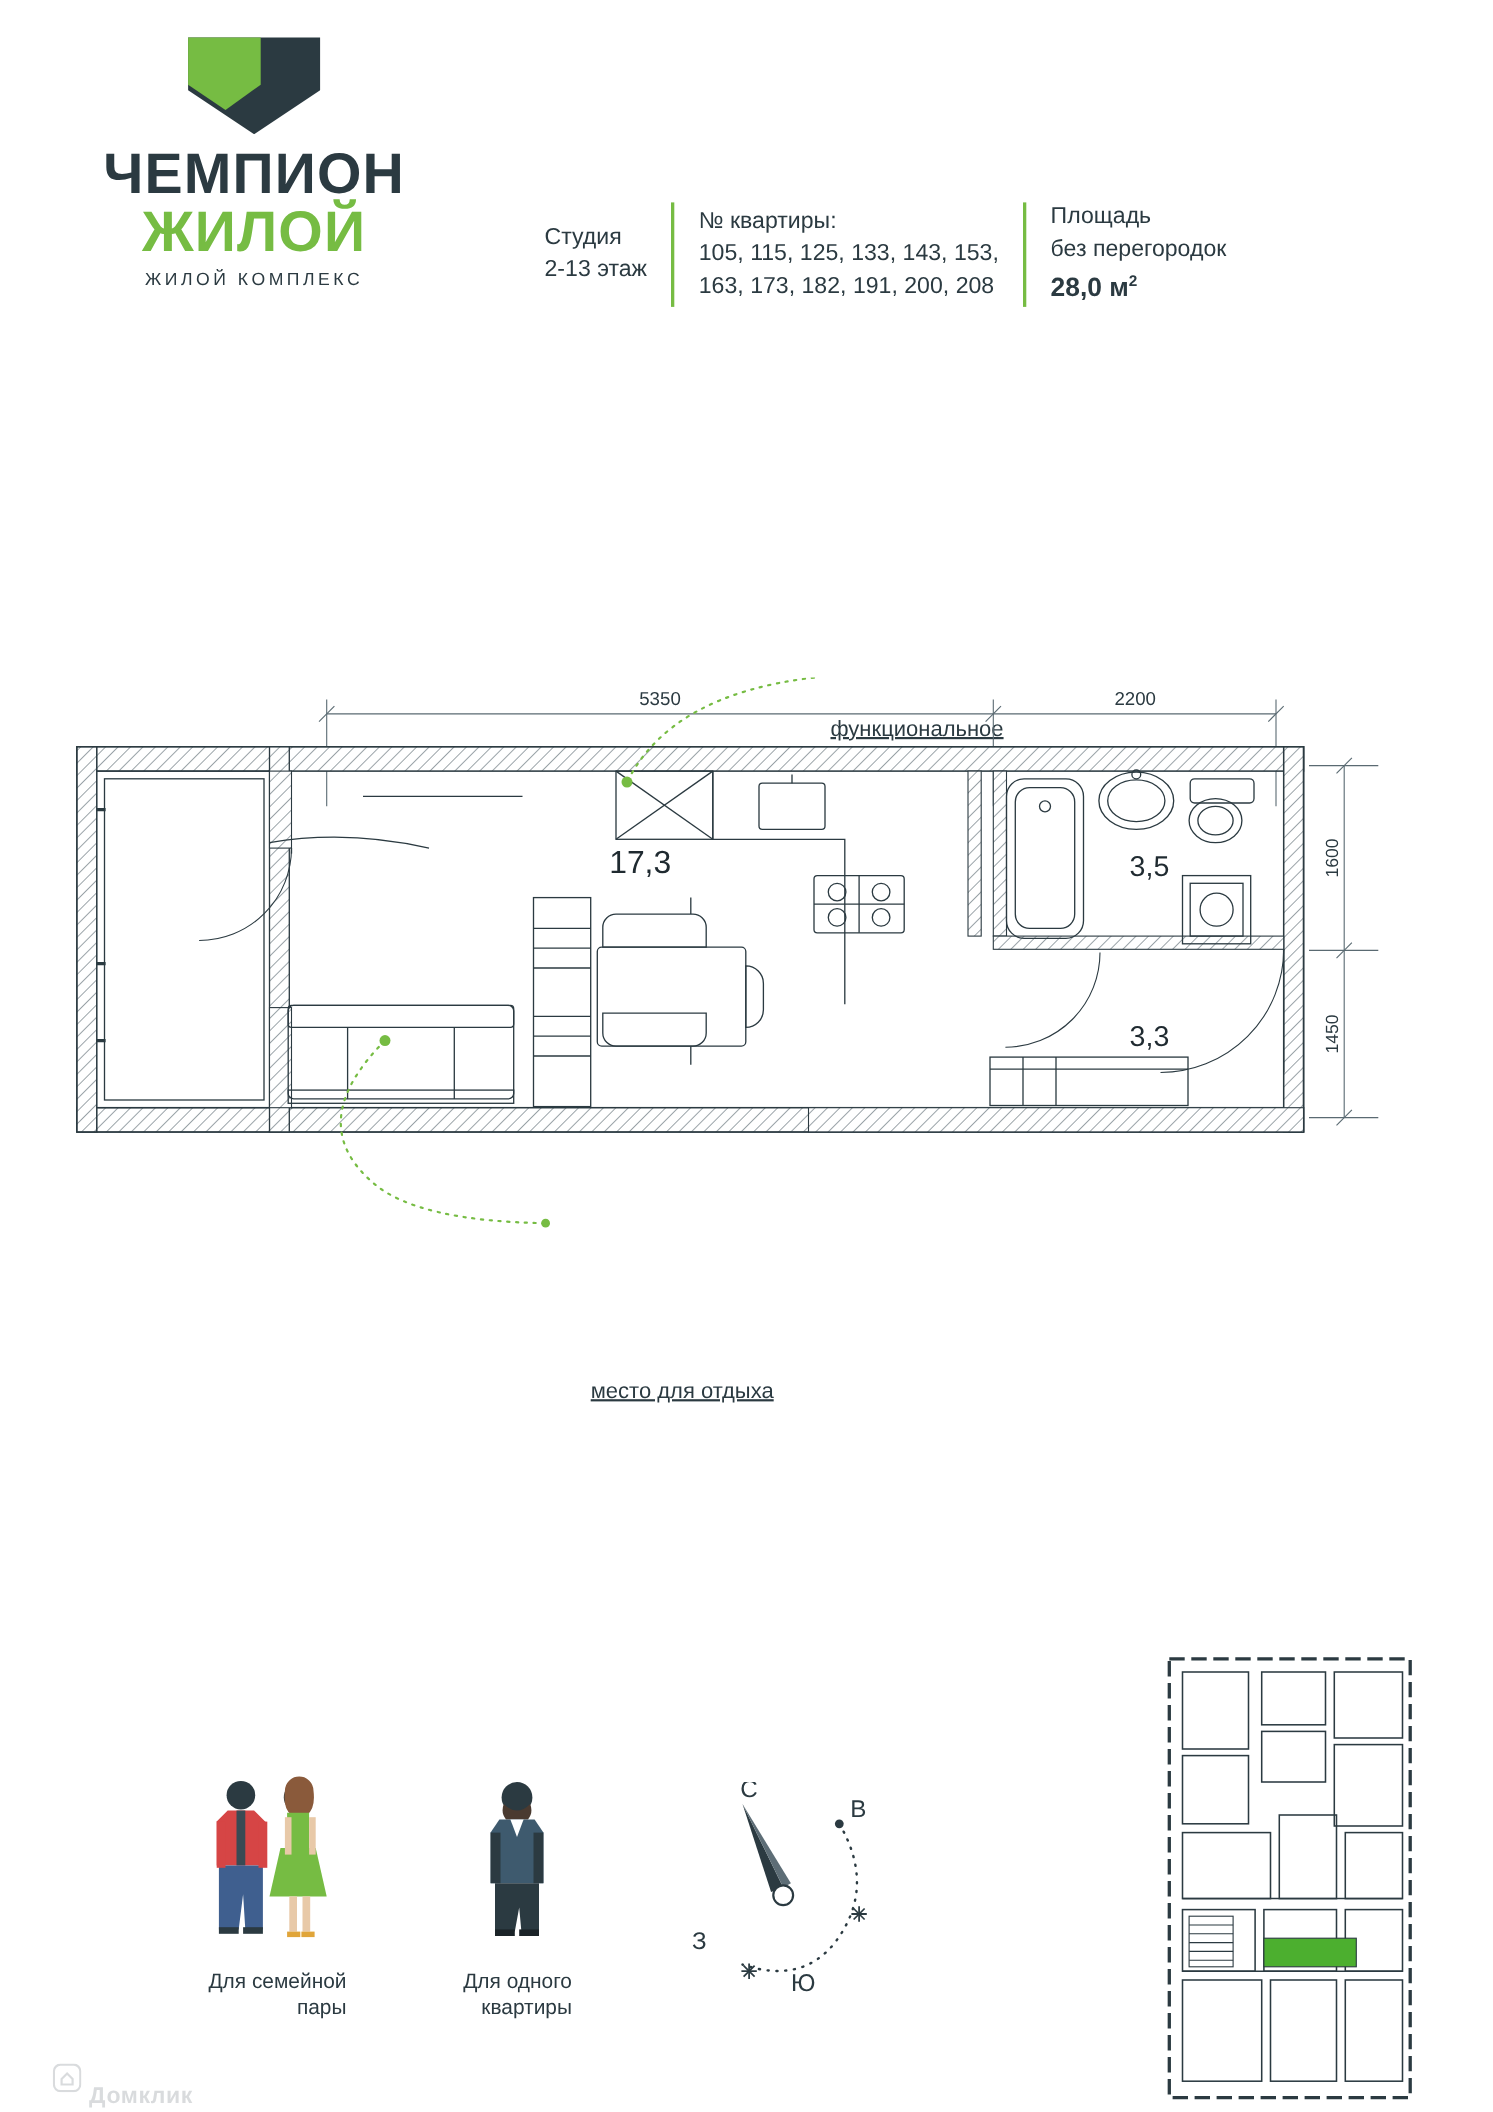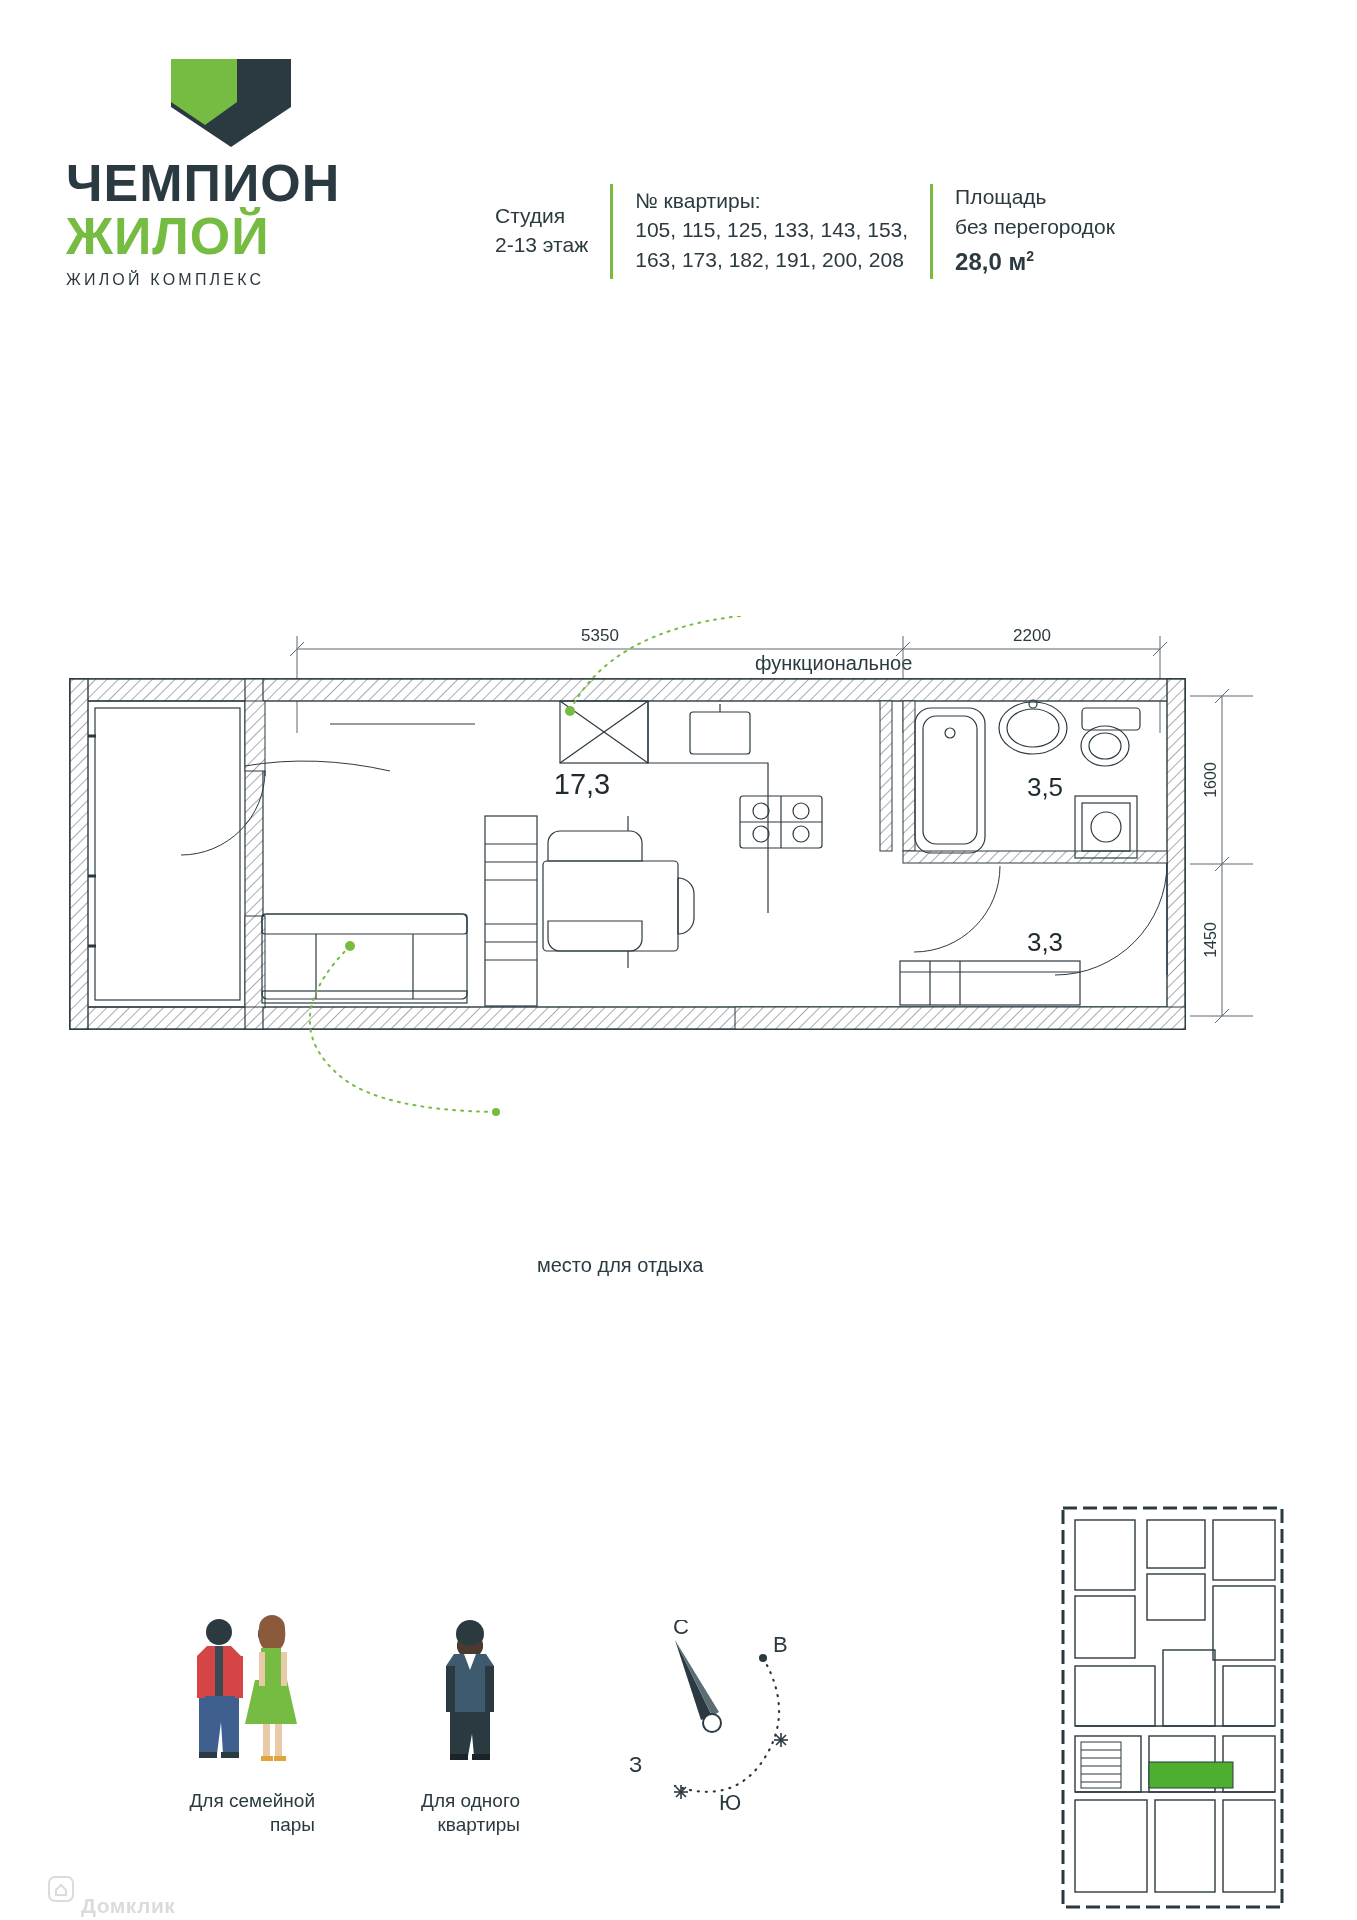--- a/index.html
+++ b/index.html
@@ -19,23 +19,23 @@
   
   .header {
     position: absolute;
     left: 0; top: 0;
     width: 1357px;
     height: 360px;
   }
   .logo-block {
     position: absolute;
     left: 66px;
-    top: 55px;
+    top: 30px;
     width: 330px;
-    text-align: left;
+    text-align: center;
   }
   .logo-mark {
     width: 128px;
     height: 92px;
     margin: 0 auto 10px auto;
     position: relative;
   }
   .logo-mark .shield {
     position: absolute;
     left: 0; top: 0;
@@ -95,20 +95,21 @@
     width: 1357px;
     height: 720px;
   }
   .plan-svg { display: block; }
 
   .callout {
     position: absolute;
     font-size: 20px;
     color: #2b3a41;
     line-height: 1.34;
+    text-decoration: underline;
   }
   .callout-zoning { left: 755px; top: 650px; }
   .callout-rest   { left: 537px; top: 1252px; text-align: right; }
 
   
   .footer {
     position: absolute;
     left: 0;
     top: 1590px;
     width: 1357px;

